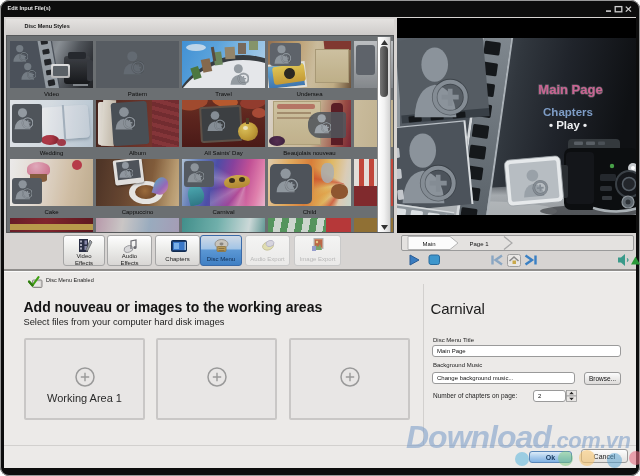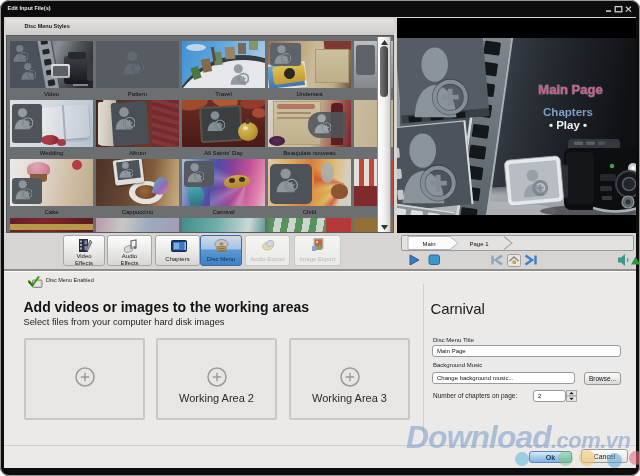--- a/index.html
+++ b/index.html
@@ -561,41 +561,40 @@
   </div>
 <div id="sep"></div>
 <div id="bottom"></div>
 <svg style="position:absolute;left:27px;top:276px" width="16" height="13" viewBox="0 0 16 13">
     <rect x="5.5" y="4" width="9.5" height="7.5" rx="1" fill="#d2d0ce" stroke="#82807e" stroke-width="0.9"></rect>
     <rect x="7" y="5.5" width="6.5" height="4.5" fill="#e8e6e4"></rect>
     <path d="M2,5.5 L5.5,9.5 L11.5,1.2" stroke="#3fa012" stroke-width="2.1" fill="none" stroke-linecap="round" stroke-linejoin="round"></path>
     <path d="M2,5.5 L5.5,9.5" stroke="#2e7a0e" stroke-width="2.1" fill="none" stroke-linecap="round"></path>
   </svg>
 <div style="position:absolute;left:46px;top:276.5px;font-size:5.5px;color:#1a1a1a">Disc Menu Enabled</div>
-<div id="bhead">Add videos or images to the working areas</div>
+<div id="bhead">Add nouveau or images to the working areas</div>
 <div id="bsub">Select files from your computer hard disk images</div>
 <div class="wbox" style="left:24px">
     <svg style="position:absolute;left:47.5px;top:26px" width="22" height="22" viewBox="0 0 22 22">
       <circle cx="11" cy="11" r="9" fill="none" stroke="#9a9a9a" stroke-width="1.5"></circle>
       <path d="M11,6.8 V15.2 M6.8,11 H15.2" stroke="#9a9a9a" stroke-width="1.4"></path>
     </svg>
+    <div class="wtext">Working Area 1</div>
   </div>
 <div class="wbox" style="left:156px">
     <svg style="position:absolute;left:47.5px;top:26px" width="22" height="22" viewBox="0 0 22 22">
       <circle cx="11" cy="11" r="9" fill="none" stroke="#9a9a9a" stroke-width="1.5"></circle>
       <path d="M11,6.8 V15.2 M6.8,11 H15.2" stroke="#9a9a9a" stroke-width="1.4"></path>
     </svg>
-    <div class="wtext">Working Area 2</div>
   </div>
 <div class="wbox" style="left:289px">
     <svg style="position:absolute;left:47.5px;top:26px" width="22" height="22" viewBox="0 0 22 22">
       <circle cx="11" cy="11" r="9" fill="none" stroke="#9a9a9a" stroke-width="1.5"></circle>
       <path d="M11,6.8 V15.2 M6.8,11 H15.2" stroke="#9a9a9a" stroke-width="1.4"></path>
     </svg>
-    <div class="wtext">Working Area 3</div>
   </div>
 <div id="vdiv"></div>
 <div id="sethead">Carnival</div>
 <div class="slabel" style="left:433px;top:336.5px">Disc Menu Title</div>
 <div class="sinput" style="left:432px;top:345px;width:189px;height:11.5px">Main Page</div>
 <div class="slabel" style="left:433px;top:362px">Background Music</div>
 <div class="sinput" style="left:432px;top:372px;width:143px;height:12px">Change background music...</div>
 <div id="browse">Browse...</div>
 <div class="slabel" style="left:433px;top:391.5px;font-size:6.5px">Number of chapters on page:</div>
 <div class="sinput" style="left:533px;top:389.5px;width:33px;height:12px">2</div>

